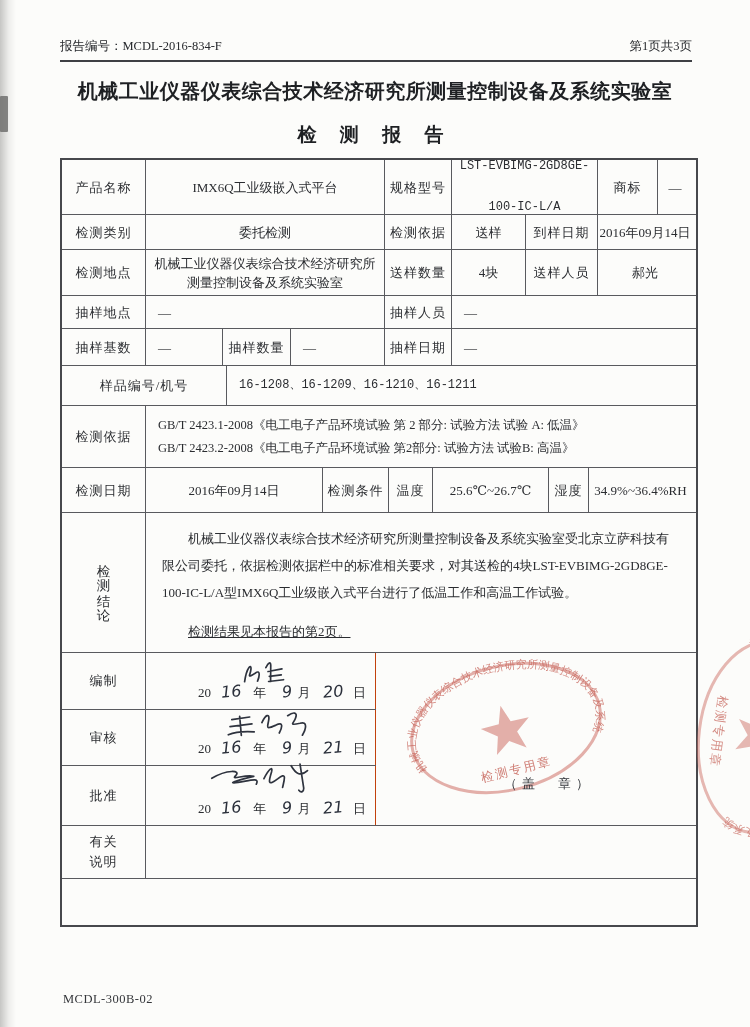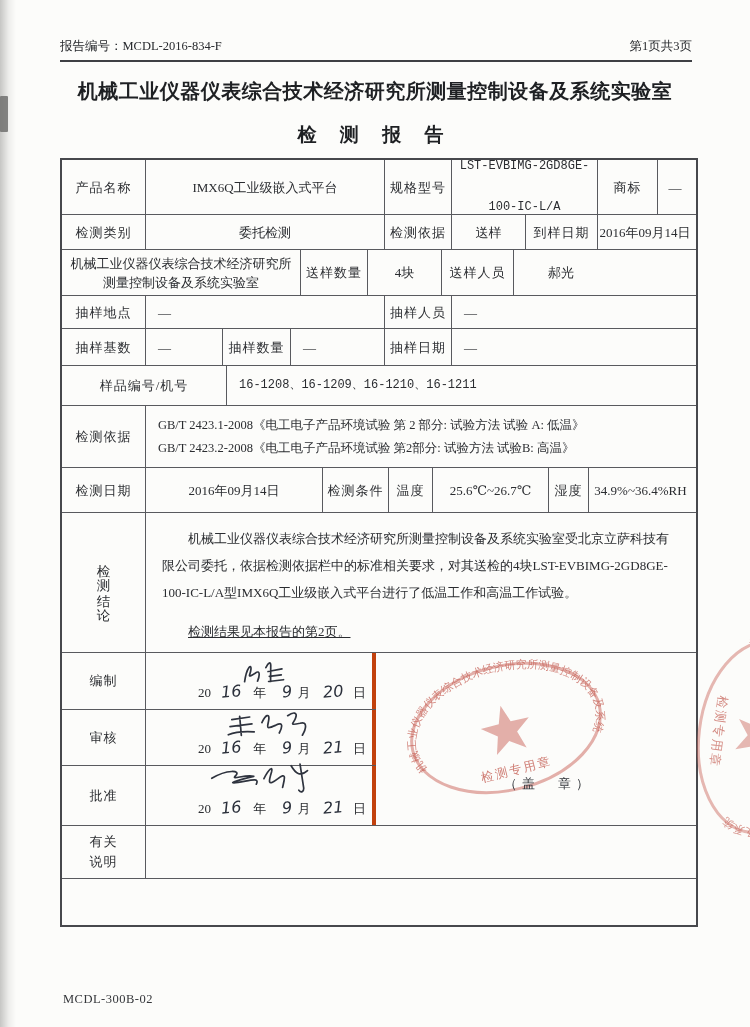--- a/index.html
+++ b/index.html
@@ -38,21 +38,21 @@
   .two-line-label{width:32px;line-height:20px;display:block;}
   .vert{writing-mode:vertical-rl;letter-spacing:15px;font-size:13.5px;}
   .basis-cell{flex-direction:column;align-items:flex-start;justify-content:center;padding-left:12px;line-height:23px;}
   .concl-cell{flex-direction:column;align-items:stretch;justify-content:flex-start;padding:12px 16px 0 16px;text-align:left;}
   .concl-cell p{margin:0;font-size:13px;line-height:27px;text-indent:2em;}
   .concl-cell p.second{margin-top:12px;text-decoration:underline;}
   
   .sign-left{display:flex;flex-direction:column;box-sizing:border-box;}
   .sign-subrow{display:flex;border-bottom:1px solid #595a5e;box-sizing:border-box;}
   .sign-subrow:last-child{border-bottom:none;}
-  .sig-cell{position:relative;box-sizing:border-box;border-right:4px solid #c2410c;}
+  .sig-cell{position:relative;box-sizing:border-box;border-right:1px solid #c2410c;}
   .date-line{position:absolute;left:0;bottom:7px;width:100%;display:flex;align-items:baseline;font-size:13px;color:#2b2d31;}
   .hw{font-family:"DejaVu Sans",sans-serif;font-style:italic;font-size:16px;color:#2b303b;
       display:inline-block;transform:rotate(-5deg);}
   .sigsvg{position:absolute;stroke:#2e333e;fill:none;stroke-width:1.7px;stroke-linecap:round;stroke-linejoin:round;}
   .stamp-cell{position:relative;}
   .stamp-note{position:absolute;left:128px;top:122px;font-size:13px;letter-spacing:5px;color:#33363b;}
   .stamp{position:absolute;pointer-events:none;}
   .stamp text{fill:#c8695f;}
   .stamp .ring{stroke:#cd7066;opacity:.55;}
   .stamp .star{fill:#cd7066;opacity:.55;}
@@ -95,20 +95,21 @@
     <div class="row" style="height:35px">
       <div class="c lab" style="flex:0 0 84px">检测类别</div>
       <div class="c" style="flex:0 0 239px">委托检测</div>
       <div class="c lab" style="flex:0 0 67px">检测依据</div>
       <div class="c" style="flex:0 0 74px">送样</div>
       <div class="c lab" style="flex:0 0 72px">到样日期</div>
       <div class="c" style="flex:0 0 94px">2016年09月14日</div>
     </div>
 
     <div class="row" style="height:46px">
+      <div class="c lab" style="flex:0 0 84px">检测地点</div>
       <div class="c" style="flex:0 0 239px;line-height:19px;padding:0 6px">机械工业仪器仪表综合技术经济研究所测量控制设备及系统实验室</div>
       <div class="c lab" style="flex:0 0 67px">送样数量</div>
       <div class="c" style="flex:0 0 74px">4块</div>
       <div class="c lab" style="flex:0 0 72px">送样人员</div>
       <div class="c" style="flex:0 0 94px">郝光</div>
     </div>
 
     <div class="row" style="height:33px">
       <div class="c lab" style="flex:0 0 84px">抽样地点</div>
       <div class="c left" style="flex:0 0 239px">—</div>

